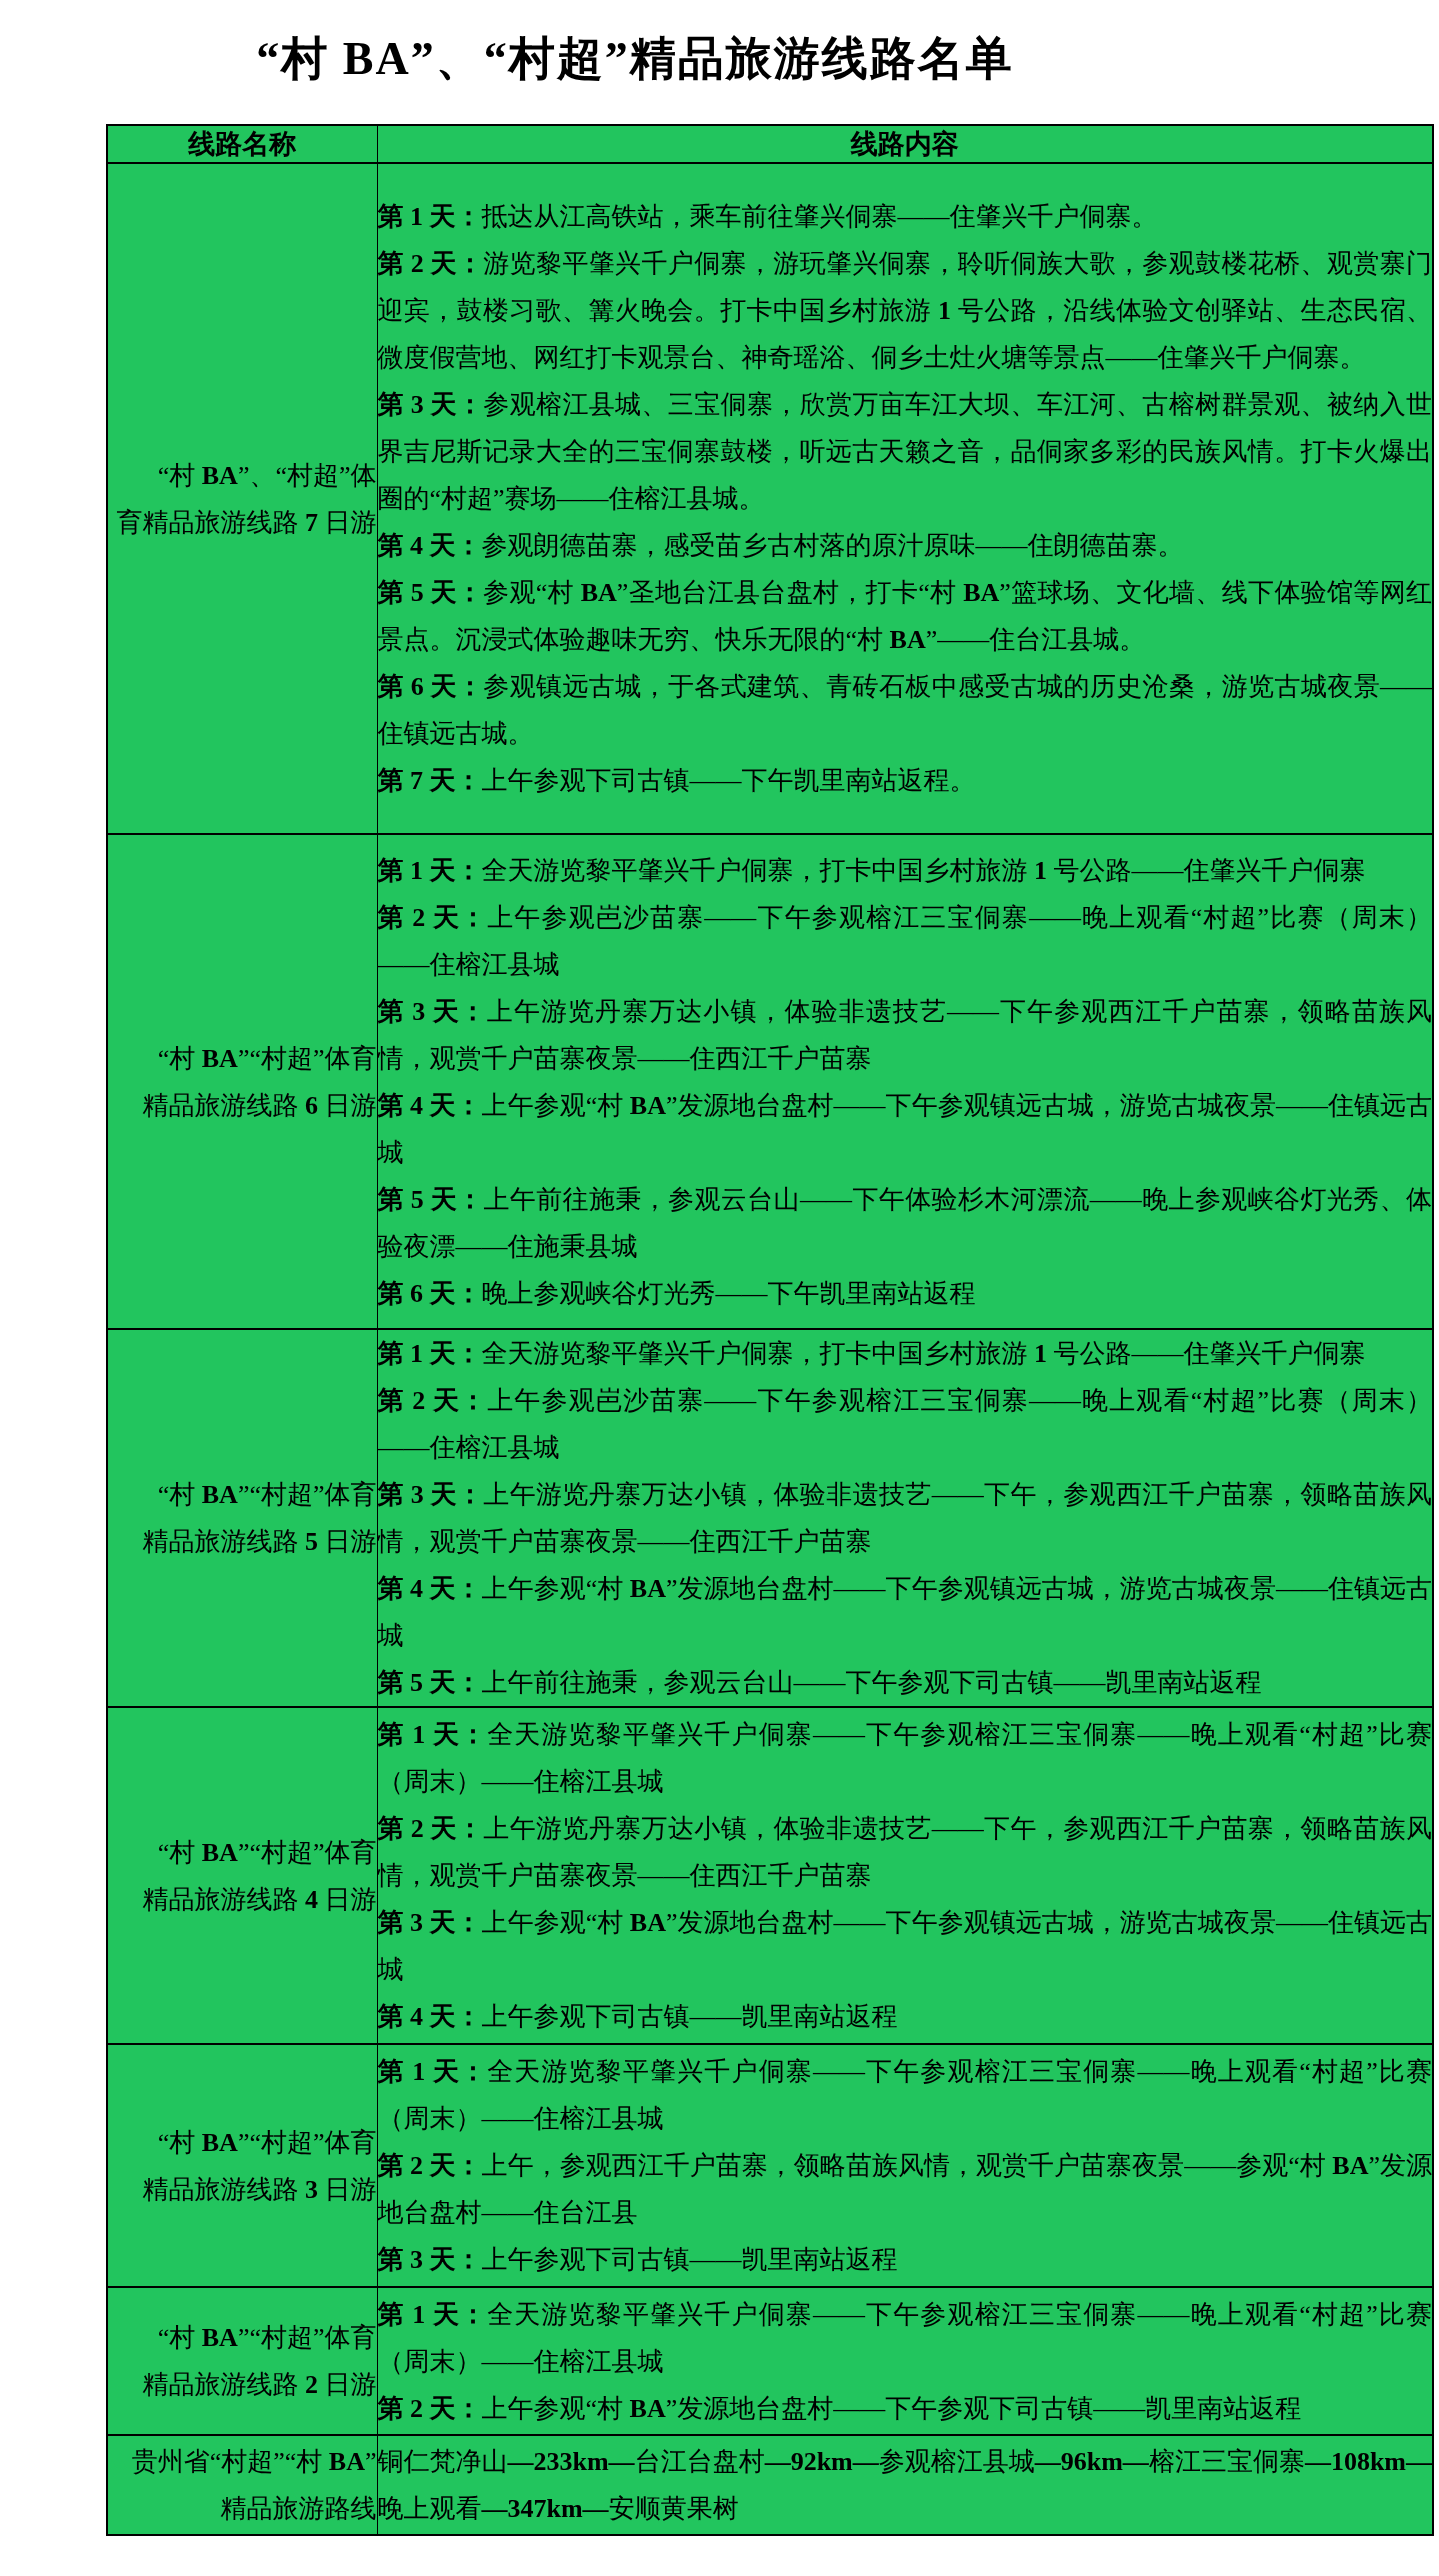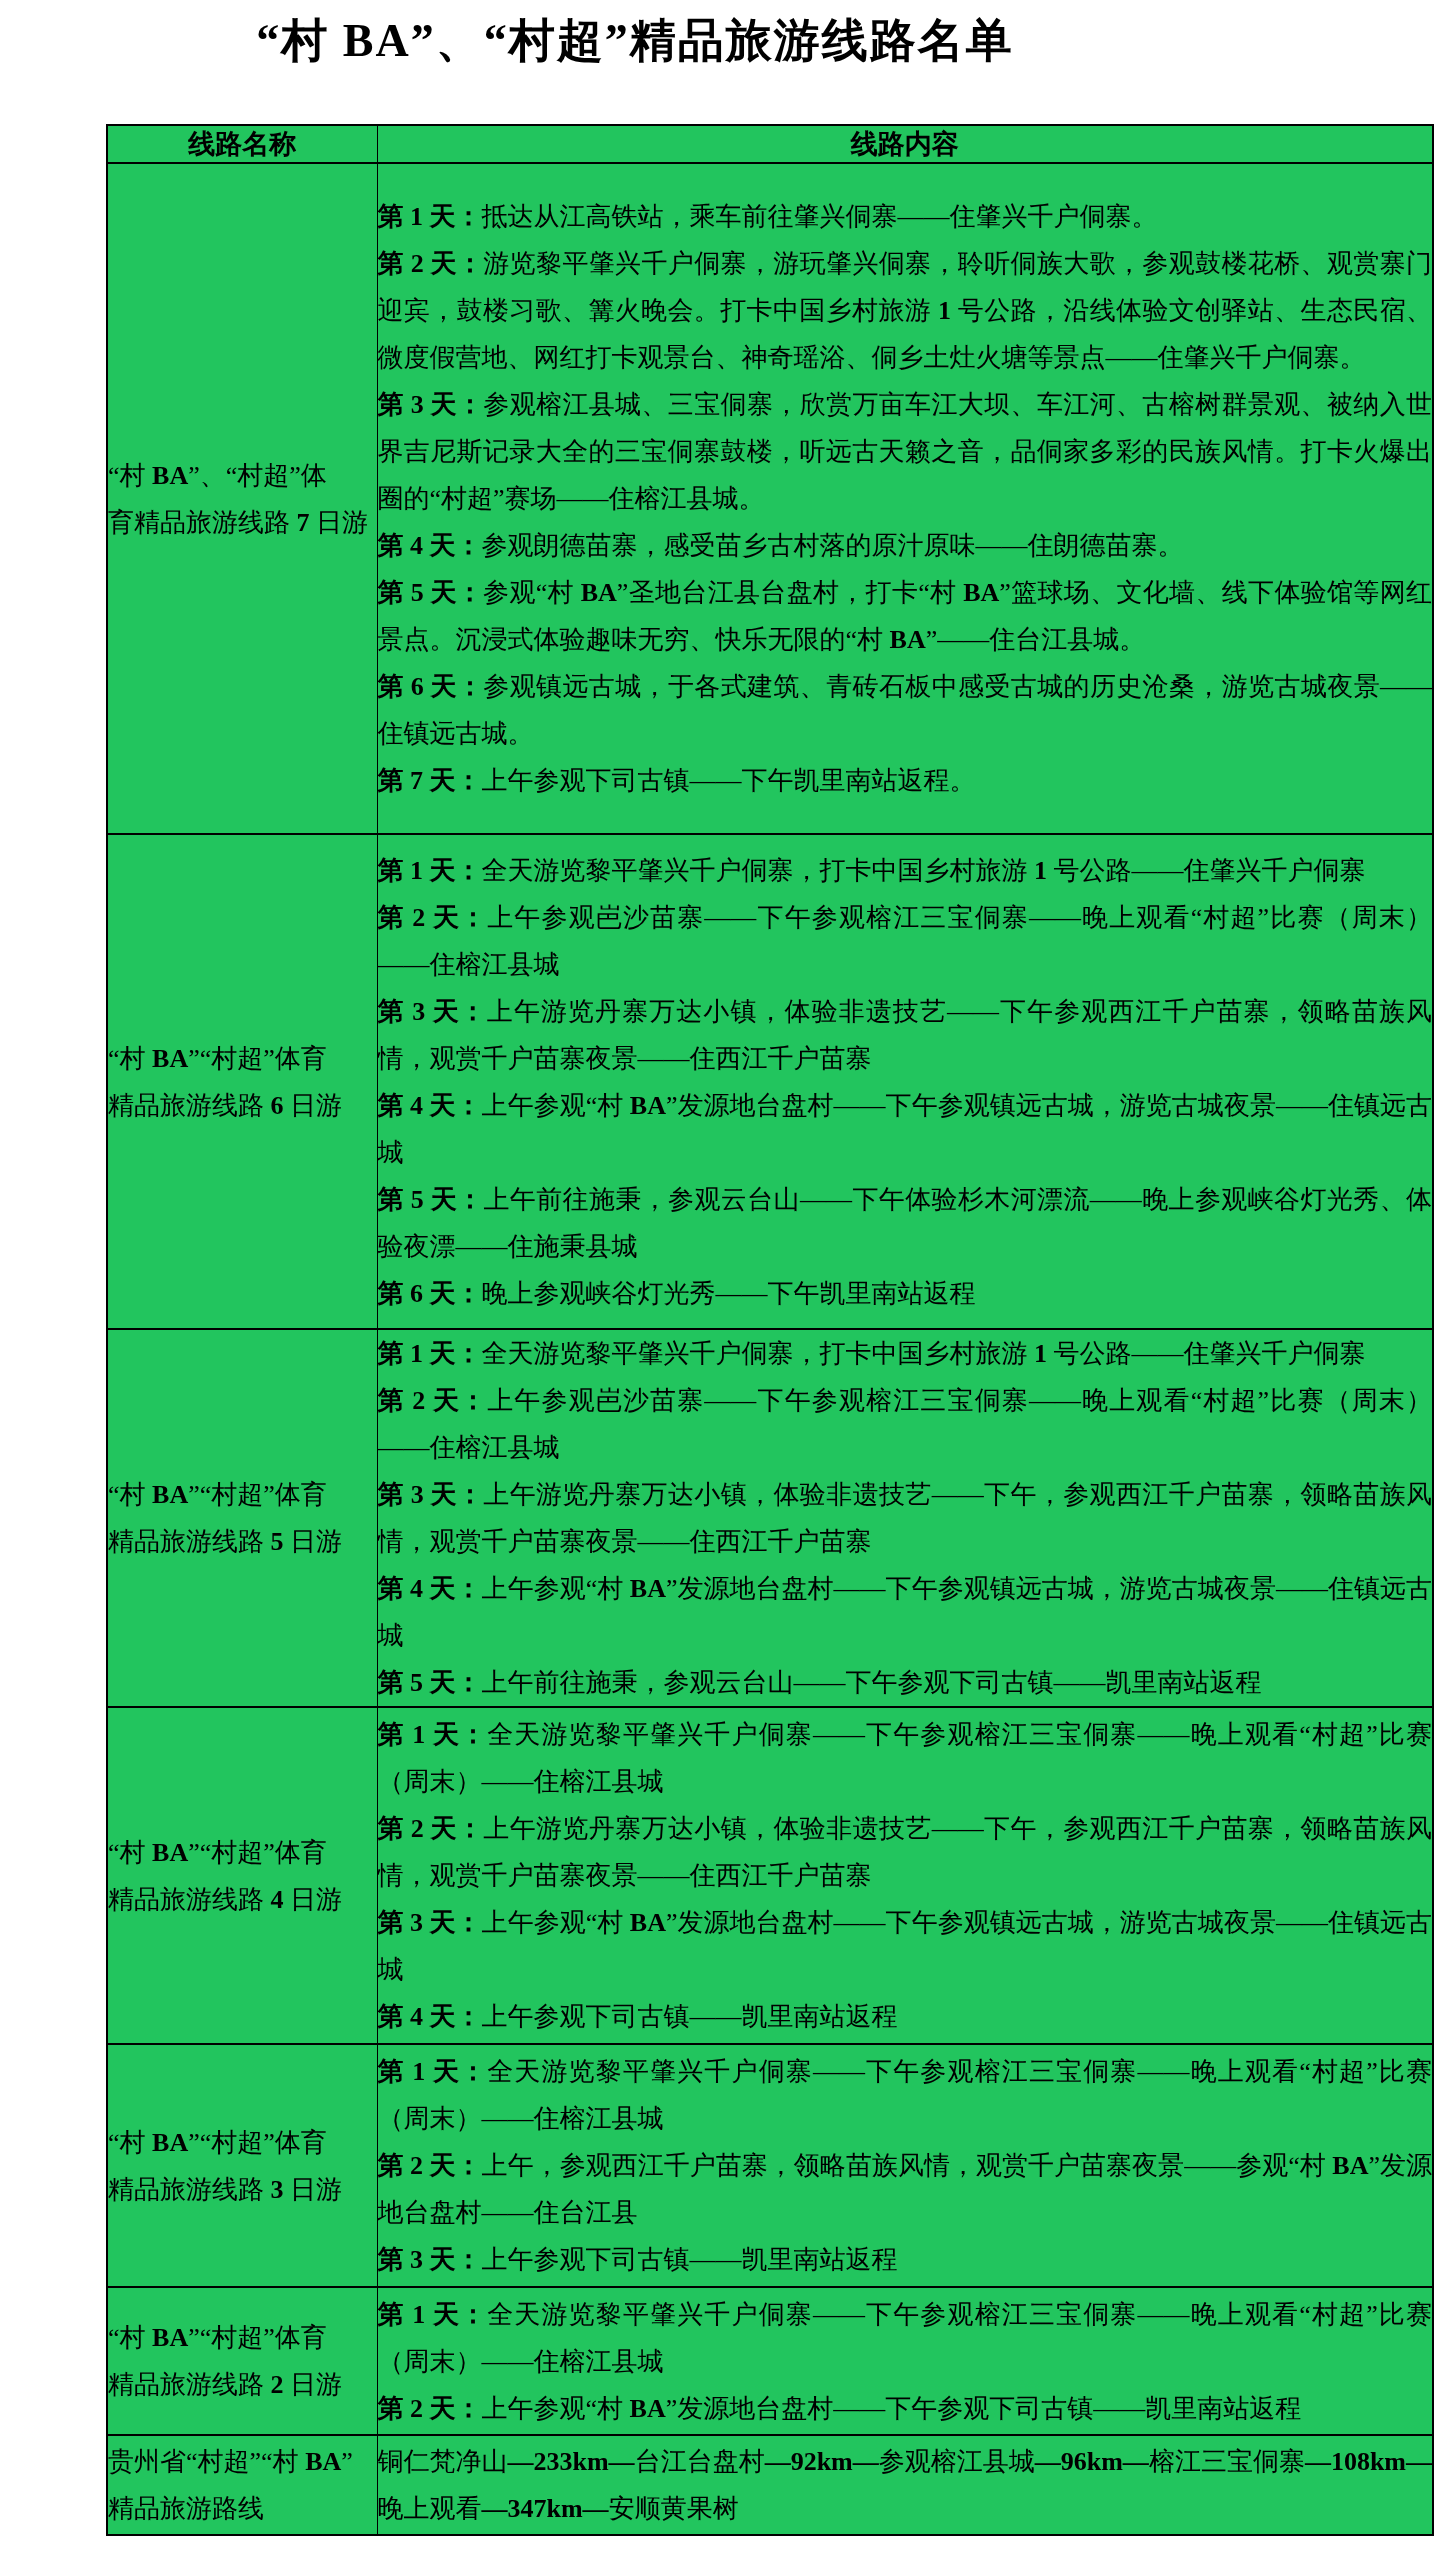--- a/index.html
+++ b/index.html
@@ -1,21 +1,21 @@
 <!DOCTYPE html>
 <html style="font-size:10.4px"><head>
 <meta charset="utf-8">
 <style>
   html,body{margin:0;padding:0;}
   body{
     width:1439px;height:2576px;background:#ffffff;position:relative;
     font-family:"Liberation Serif","DejaVu Serif",serif;color:#000000;
   }
   .doc-title{
-    position:absolute;top:10px;left:0;width:1270px;
+    position:absolute;top:28px;left:0;width:1270px;
     text-align:center;font-size:46px;font-weight:bold;letter-spacing:2px;
   }
   table.route-table{
     position:absolute;left:106px;top:124px;width:1327px;
     border-collapse:collapse;table-layout:fixed;background:#22c55e;
   }
   table.route-table,table.route-table th,table.route-table td{
     border:1.3px solid #000000;
   }
   table.route-table{border:2.6px solid #000000;}
@@ -27,21 +27,21 @@
   table.route-table td{
     border-top:2px solid #000000;
     font-size:26px;line-height:47px;vertical-align:middle;
     padding:0;overflow:hidden;
   }
   col.c-name{width:270px;}
   col.c-content{width:1056px;}
   td.name-cell{text-align:center;padding:0 3.9px;}
   td.content-cell{padding:0 9px 0 7.8px;}
   .day,.route-line{text-align:justify;text-align-last:left;}
-  .nline{text-align:left;}
+  .nline{text-align:right;}
   .b{font-weight:bold;}
 </style>
 </head>
 <body>
 
 <div class="doc-title">“村 BA”、“村超”精品旅游线路名单</div>
 
 <table class="route-table">
   <colgroup>
     <col class="c-name">

